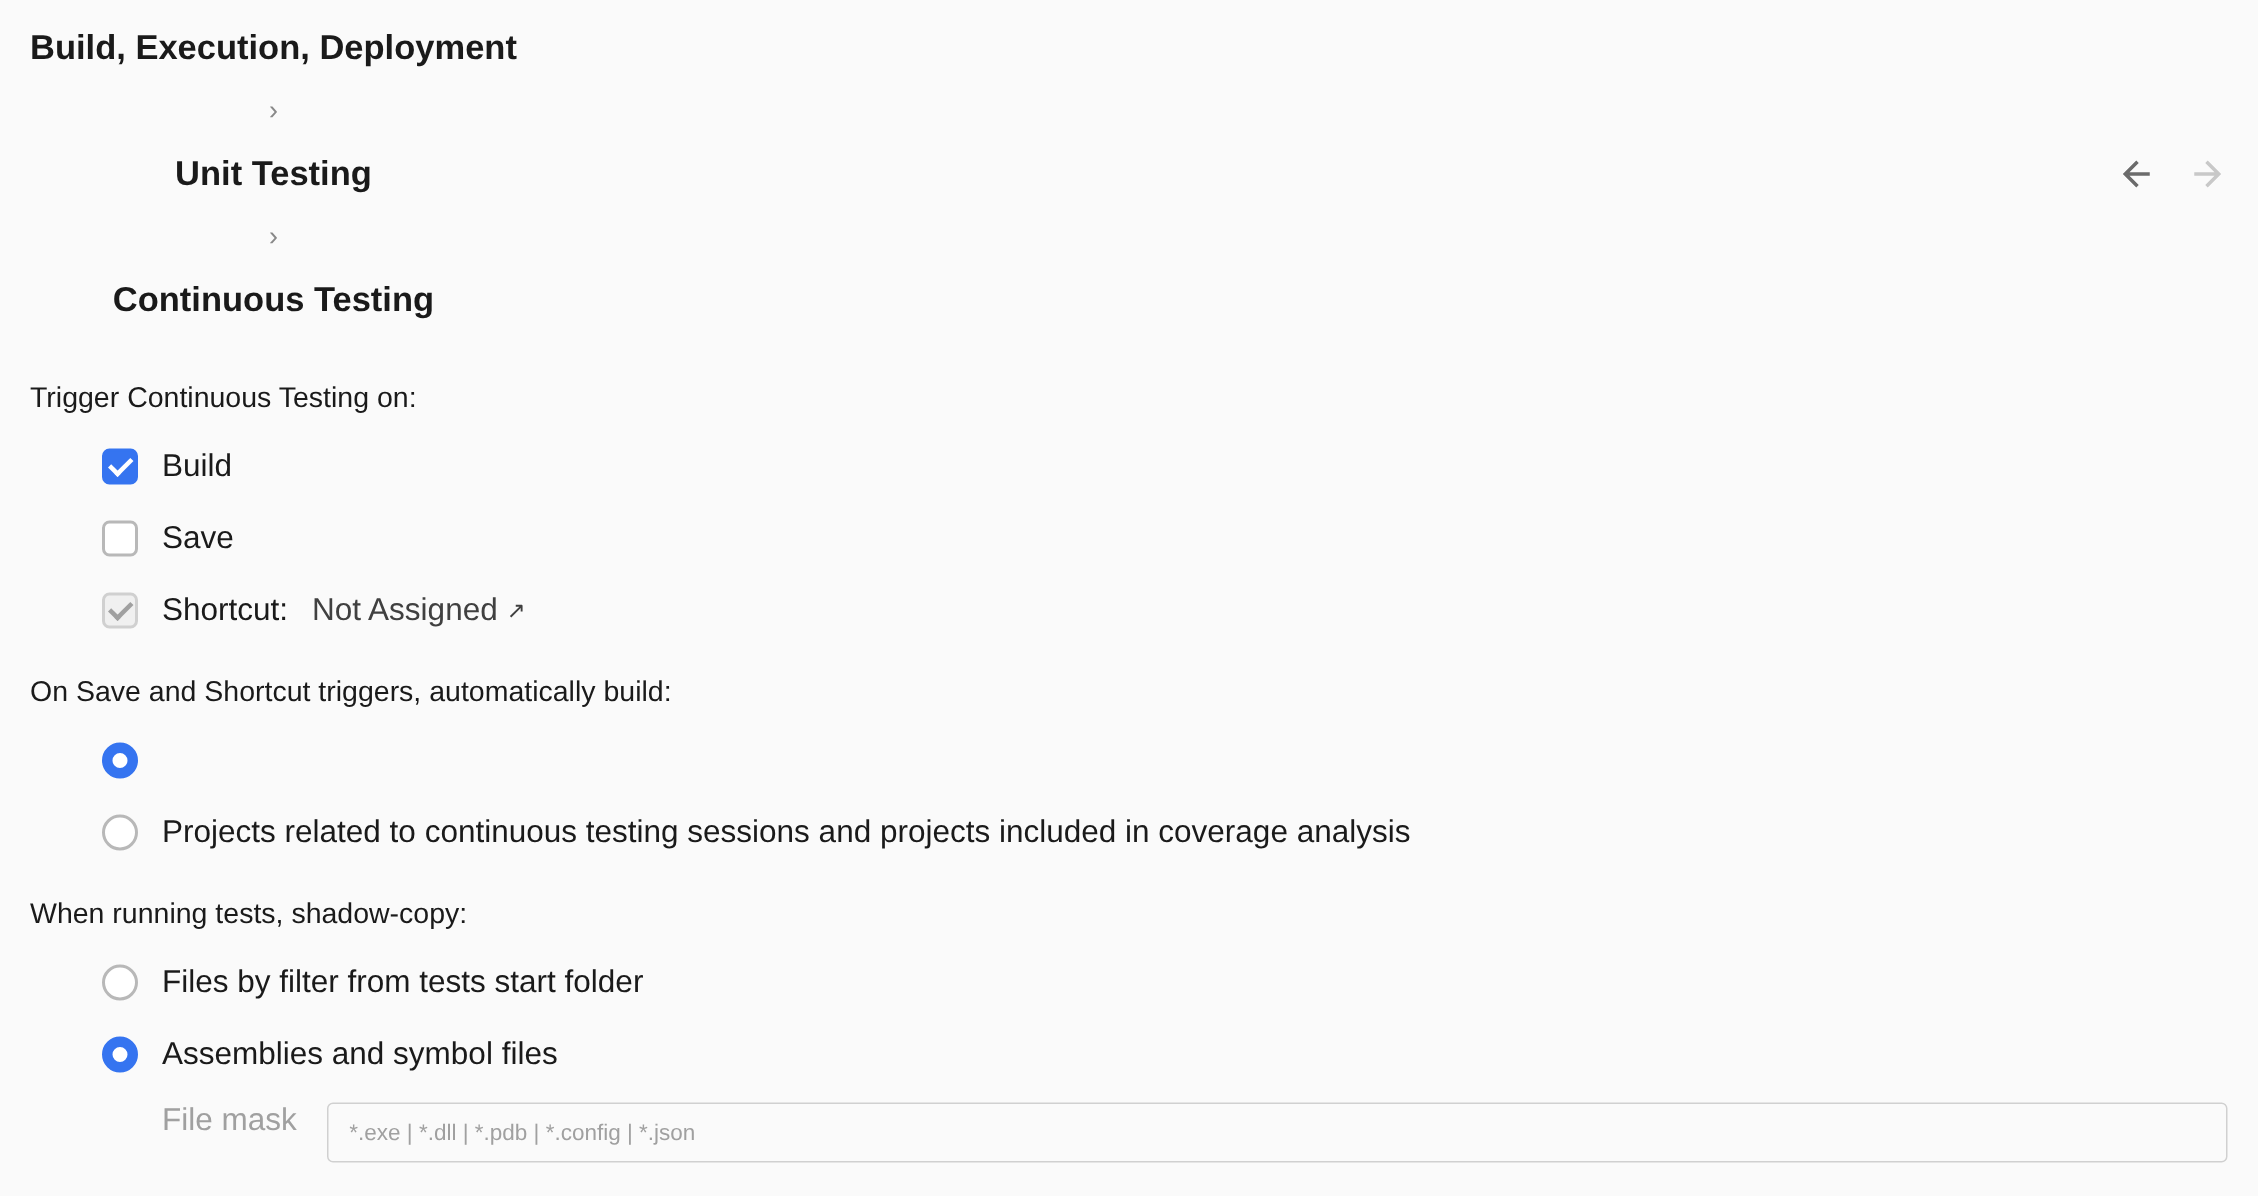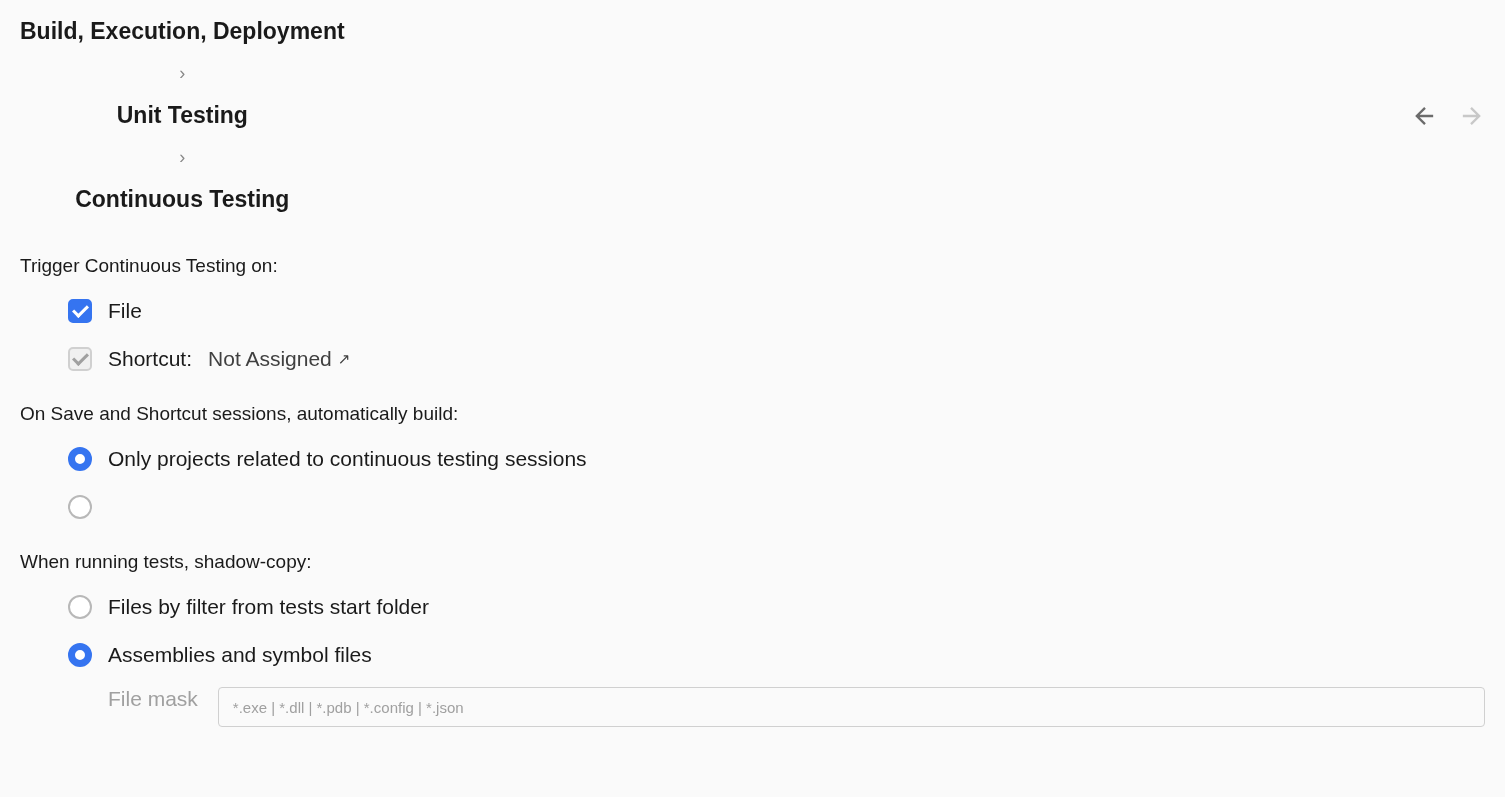--- a/index.html
+++ b/index.html
@@ -174,40 +174,44 @@
     <svg class="nav-arrow disabled" viewBox="0 0 24 24" fill="none" stroke="currentColor" stroke-width="2">
         <path d="M5 12h14M12 5l7 7-7 7"></path>
       </svg>
   </div>
 </div>
 
 <div class="section-label">Trigger Continuous Testing on:</div>
 <div class="option-group">
   <div class="option-row">
     <div class="checkbox checked"></div>
-    <span>File</span>
+    <span>Build</span>
+  </div>
+  <div class="option-row">
+    <div class="checkbox"></div>
+    <span>Save</span>
   </div>
   <div class="option-row">
     <div class="checkbox disabled checked"></div>
     <span>Shortcut:</span>
     <span class="link">
       <span>Not Assigned</span>
       <span class="link-icon">↗</span>
     </span>
   </div>
 </div>
 
-<div class="section-label">On Save and Shortcut sessions, automatically build:</div>
+<div class="section-label">On Save and Shortcut triggers, automatically build:</div>
 <div class="option-group">
   <div class="option-row">
     <div class="radio checked"></div>
-    <span>Only projects related to continuous testing sessions</span>
   </div>
   <div class="option-row">
     <div class="radio"></div>
+    <span>Projects related to continuous testing sessions and projects included in coverage analysis</span>
   </div>
 </div>
 
 <div class="section-label">When running tests, shadow-copy:</div>
 <div class="option-group" style="margin-bottom:0;">
   <div class="option-row">
     <div class="radio"></div>
     <span>Files by filter from tests start folder</span>
   </div>
   <div class="option-row">

